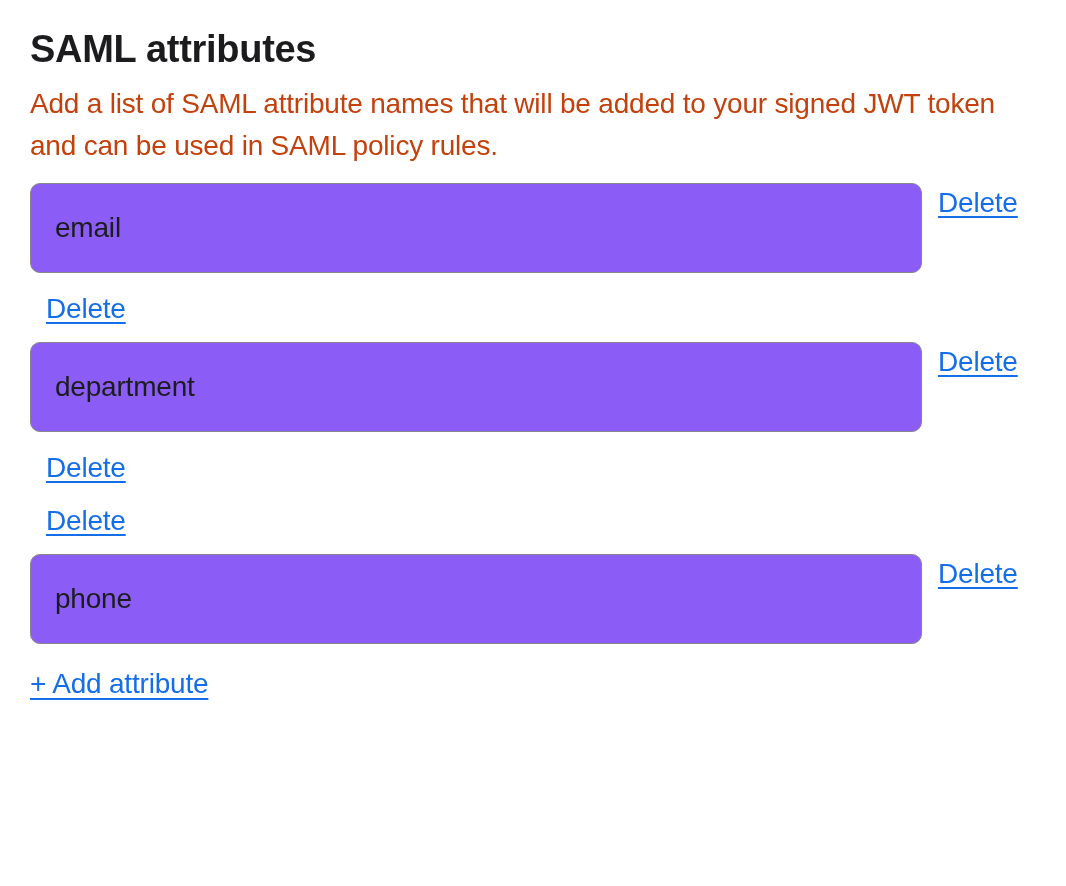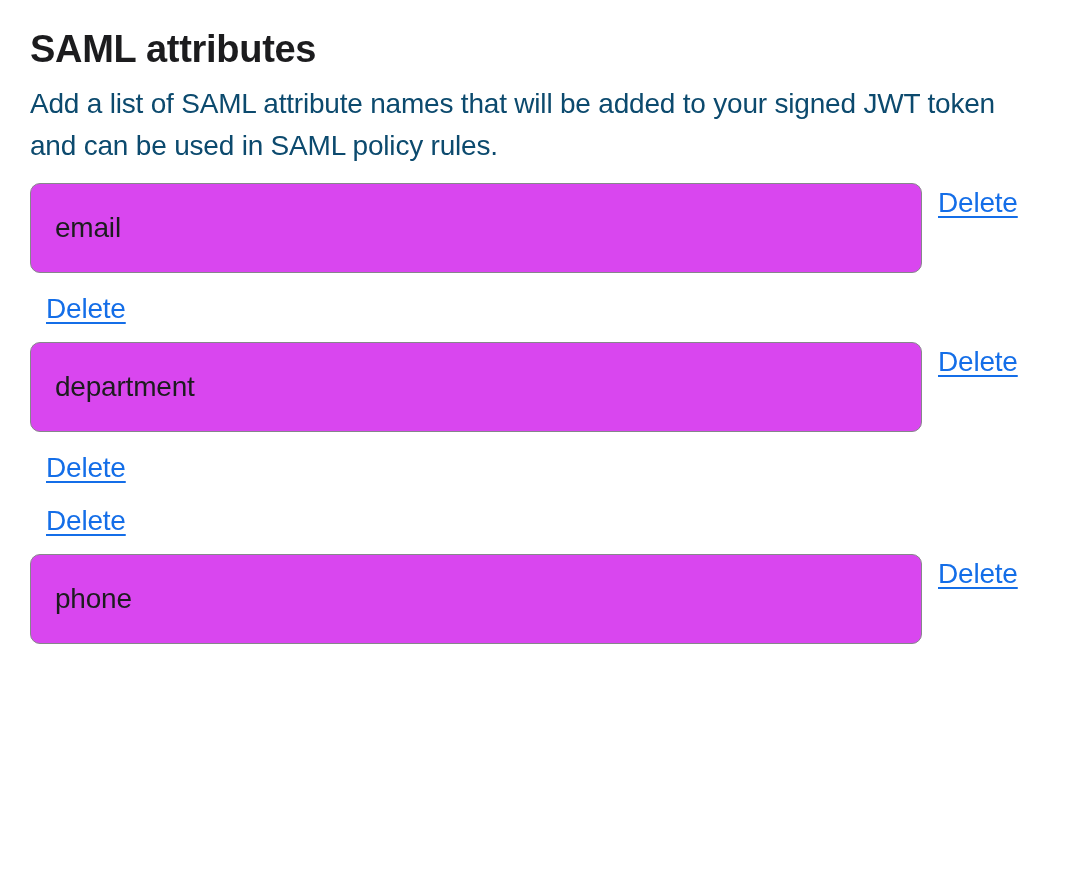--- a/index.html
+++ b/index.html
@@ -20,34 +20,34 @@
     font-weight: 700;
     color: #1c1c1e;
     letter-spacing: -0.3px;
   }
   .section-description {
     margin-top: 15px;
     margin-bottom: 16px;
     max-width: 1012px;
     font-size: 28px;
     line-height: 42px;
-    color: #0c4a6e;
+    color: #c2410c;
     letter-spacing: -0.2px;
   }
   .attr-row {
     display: flex;
     align-items: flex-start;
     margin-bottom: 16px;
   }
   .attr-input {
     width: 892px;
     height: 90px;
     border: 1.5px solid #86868b;
     border-radius: 10px;
-    background: #d946ef;
+    background: #8b5cf6;
     padding: 0 24px;
     font-family: "Liberation Sans", "DejaVu Sans", sans-serif;
     font-size: 28px;
     color: #1c1c1e;
     letter-spacing: -0.2px;
     outline: none;
   }
   .delete-link {
     margin-left: 16px;
     margin-top: 3px;
@@ -102,14 +102,15 @@
 
   <div class="attr-row">
     <a class="delete-link" href="#">Delete</a>
   </div>
 
   <div class="attr-row">
     <input class="attr-input" type="text" value="phone" style="">
     <a class="delete-link" href="#">Delete</a>
   </div>
 
+  <a class="add-link" href="#">+ Add attribute</a>
 
 </div>
 
 </body></html>

